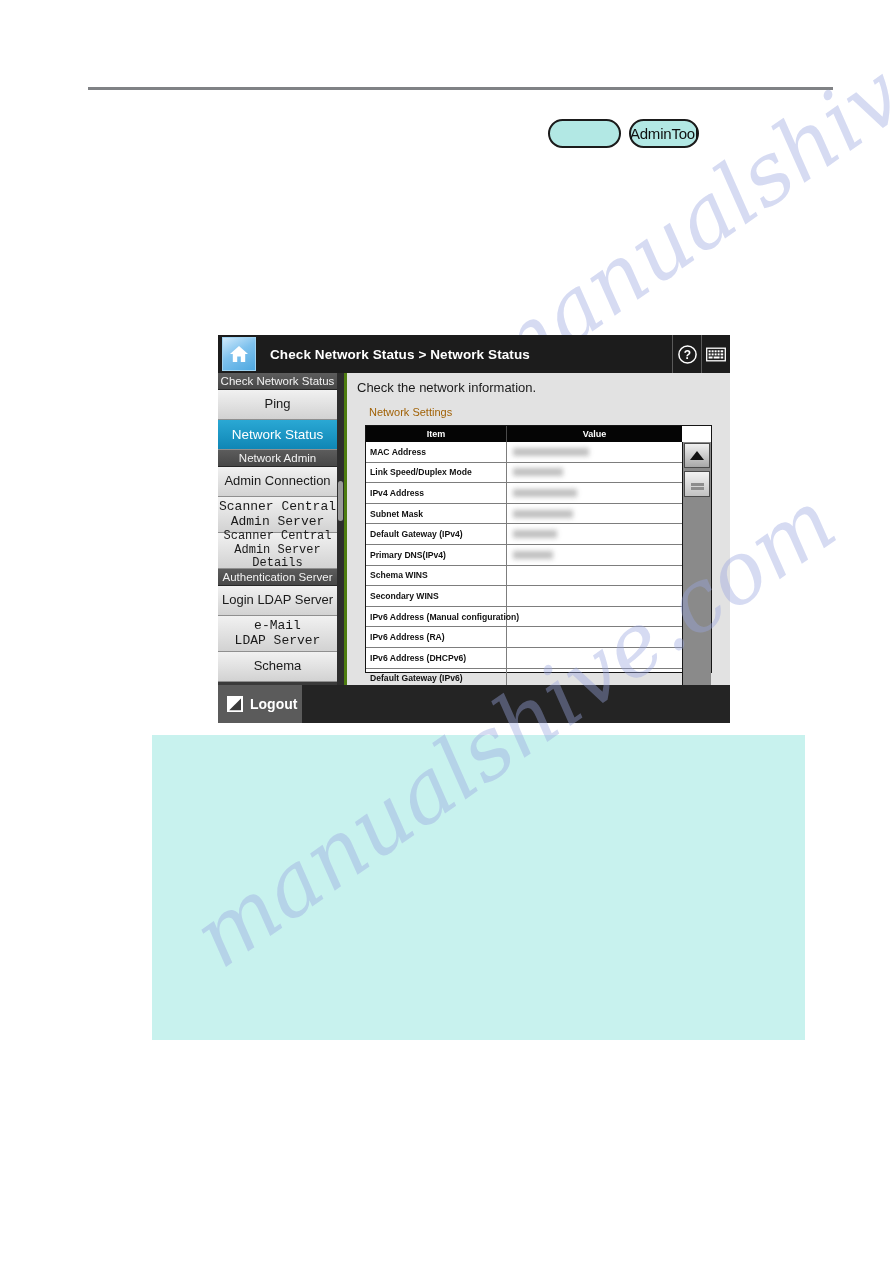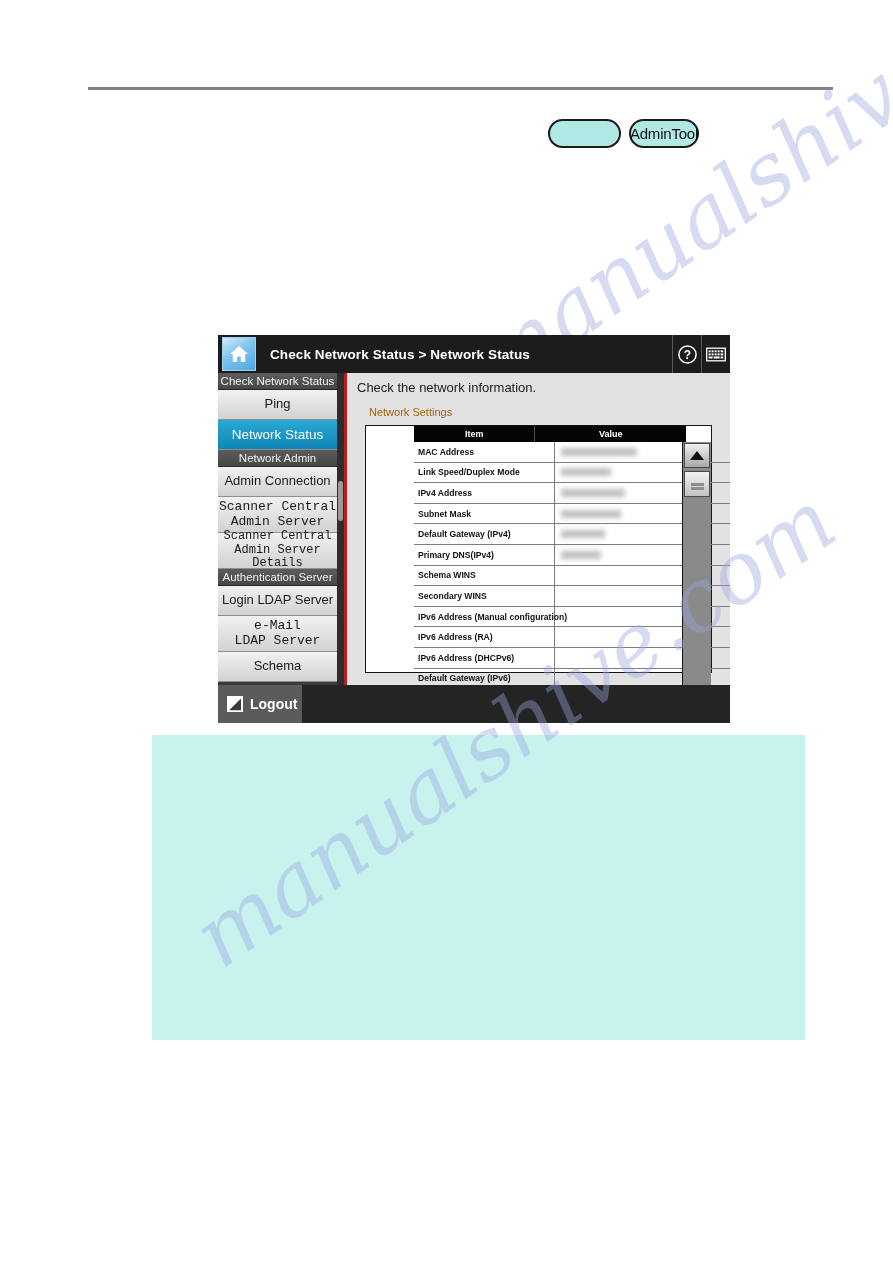--- a/index.html
+++ b/index.html
@@ -155,21 +155,21 @@
     font-size: 13.5px;
   }
   .menu-item.small { font-size: 12px; }
 
   
   .content {
     position: absolute;
     left: 126px; top: 38px;
     width: 386px; height: 312px;
     background: #e2e2e2;
-    border-left: 3px solid #b91c1c;
+    border-left: 3px solid #4d7c0f;
     box-sizing: border-box;
   }
   .content-inner { position: relative; width: 100%; height: 100%; }
   .content-desc {
     position: absolute;
     left: 10px; top: 7px;
     font-size: 13px;
     color: #1a1a1a;
   }
   .content-subtitle {
@@ -182,21 +182,20 @@
   
   .table-wrap {
     position: absolute;
     left: 18px; top: 52px;
     width: 347px; height: 248px;
     border: 1px solid #151515;
     background: #ffffff;
     box-sizing: border-box;
     display: flex;
     flex-direction: column;
-    padding-left: 48px;
   }
   .tbl-head {
     display: flex;
     height: 16px;
     flex: none;
   }
   .tbl-head .th {
     background: #050505;
     color: #ffffff;
     font-size: 9px;

